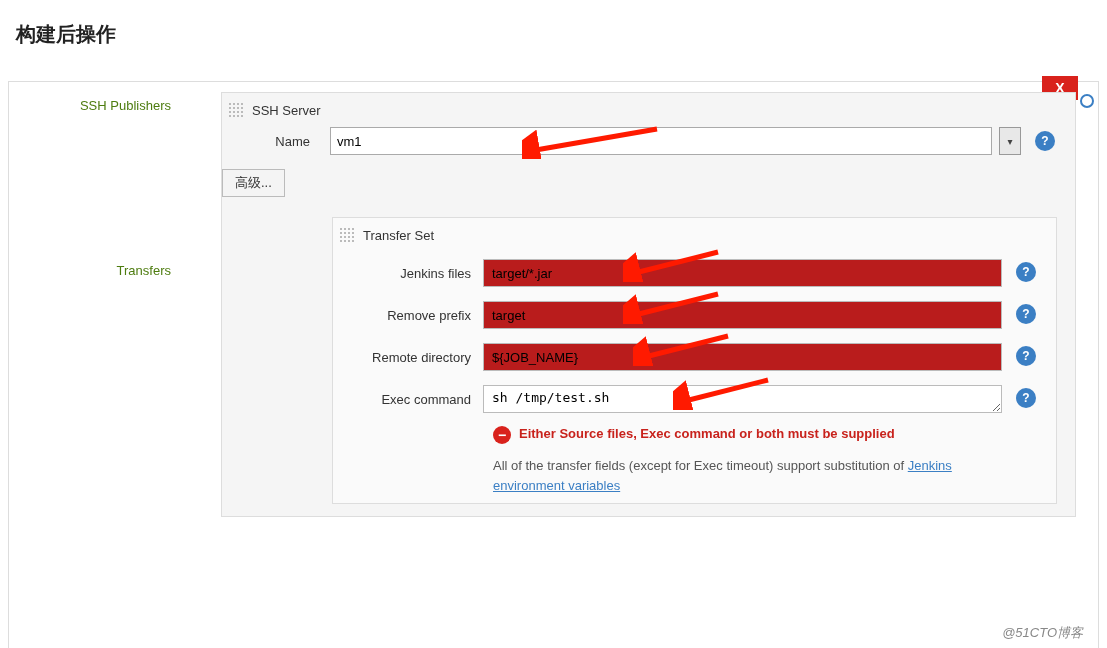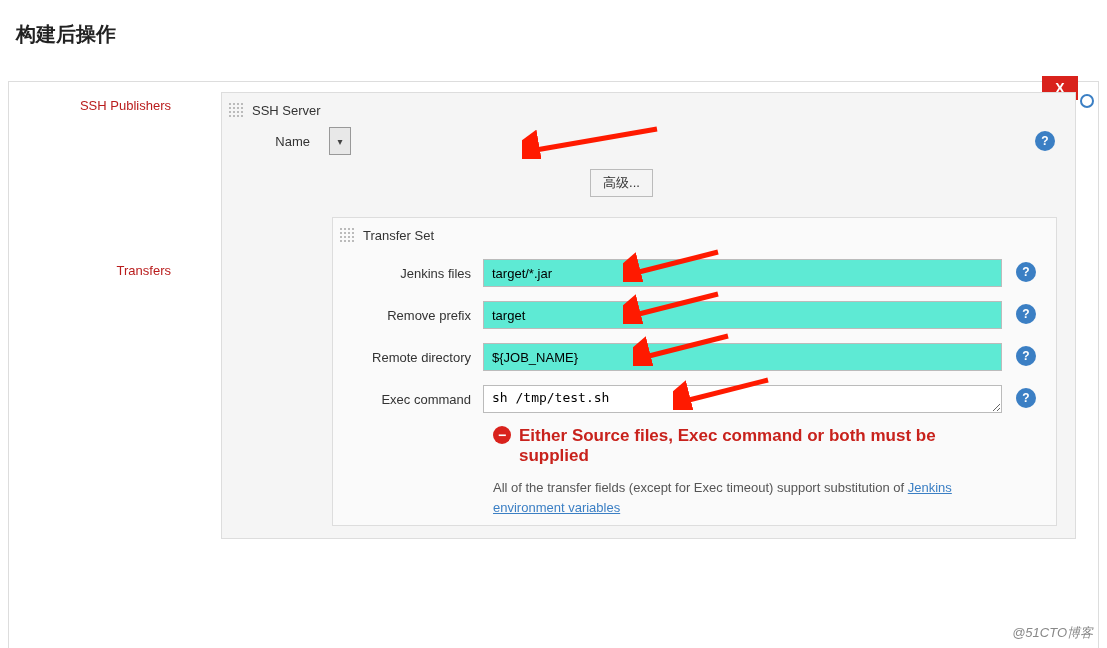--- a/index.html
+++ b/index.html
@@ -4,50 +4,50 @@
 <style>
   * { box-sizing: border-box; margin: 0; padding: 0; }
   html, body { width: 1107px; height: 648px; font-family: Arial, Helvetica, sans-serif; font-size: 13px; color: #333; background: #fff; overflow: hidden; }
   .page-title { font-size: 20px; font-weight: bold; padding: 21px 16px; color: #222; }
   .content-area { position: relative; margin: 12px 8px 0 8px; border: 1px solid #ddd; background: #fff; height: 580px; }
   .close-x { position: absolute; top: -6px; right: 20px; width: 36px; height: 24px; background: #d9221c; color: #fff; display: flex; align-items: center; justify-content: center; font-weight: bold; cursor: pointer; font-size: 14px; }
   .section-header { display: flex; align-items: center; height: 36px; padding-left: 8px; border-bottom: 1px solid #eee; }
   .drag-handle { width: 16px; height: 16px; margin-right: 8px; background-image: radial-gradient(circle, #bbb 1px, transparent 1px); background-size: 4px 4px; }
   .section-title { font-weight: bold; color: #222; }
   .body-row { display: flex; height: calc(100% - 36px); }
-  .left-col { width: 170px; padding: 16px 8px; text-align: right; color: #b91c1c; }
+  .left-col { width: 170px; padding: 16px 8px; text-align: right; color: #4d7c0f; }
   .right-col { flex: 1; padding: 10px 22px 10px 10px; position: relative; }
   .server-panel { border: 1px solid #ddd; background: #f5f5f5; padding-bottom: 12px; margin-left: 32px; }
   .server-heading { display: flex; align-items: center; height: 34px; padding-left: 6px; }
   .label { color: #333; }
   .name-row { display: flex; align-items: center; padding-right: 54px; position: relative; gap: 8px; }
   .name-label { width: 100px; text-align: right; padding-right: 12px; }
   .name-select { flex: 1; height: 28px; border: 1px solid #aaa; background: #fff; padding: 0 6px; font-size: 13px; }
   .dd-arrow { width: 22px; height: 28px; border: 1px solid #999; background: #e8e8e8; display: flex; align-items: center; justify-content: center; font-size: 10px; color: #444; margin-left: -1px; cursor: pointer; }
   .help { position: absolute; right: 20px; width: 20px; height: 20px; border-radius: 50%; background: #3b7fc4; color: #fff; display:flex; align-items:center; justify-content:center; font-weight:bold; font-size:12px; cursor:pointer; }
-  .adv-row { display: flex; justify-content: center; padding: 14px 54px 0 0; }
+  .adv-row { display: flex; justify-content: flex-start; padding: 14px 54px 0 0; }
   .adv-btn { height: 28px; padding: 0 12px; border: 1px solid #bbb; background: #f4f4f4; cursor: pointer; font-size: 13px; color: #333; }
   .transfers-label { margin-top: 52px; }
   .transfer-section { margin-top: 20px; padding: 0 18px 0 110px; }
   .transfer-panel { border: 1px solid #ddd; background: #fafafa; }
   .transfer-heading { display: flex; align-items: center; height: 34px; padding-left: 6px; }
   .field-row { display: flex; align-items: center; position: relative; padding: 7px 54px 7px 0; min-height: 42px; }
   .field-label { width: 150px; text-align: right; padding-right: 12px; color: #333; }
-  .field-input { flex: 1; height: 28px; border: 1px solid #bbb; background: #5eead4; padding: 0 8px; font-size: 13px; }
+  .field-input { flex: 1; height: 28px; border: 1px solid #bbb; background: #b91c1c; padding: 0 8px; font-size: 13px; }
   .field-textarea { flex: 1; height: 28px; border: 1px solid #bbb; background: #fff; padding: 4px 8px; font-size: 13px; resize: both; }
   .field-row .help { right: 20px; top: 10px; }
   .error-row { display: flex; align-items: flex-start; padding: 6px 54px 8px 160px; }
   .error-ic { width: 18px; height: 18px; border-radius: 50%; background: #d9221c; color: #fff; display:flex; align-items:center; justify-content:center; font-weight:bold; font-size:14px; margin-right: 8px; flex-shrink:0; line-height:1; }
-  .error-txt { color: #c8221c; font-weight: bold; font-size: 17px; }
+  .error-txt { color: #c8221c; font-weight: bold; font-size: 13px; }
   .hint-row { padding: 4px 54px 8px 160px; color: #555; font-size: 13px; line-height: 1.5; }
   .hint-link { color: #3b7fc4; text-decoration: underline; cursor: pointer; }
   
   .arrow { position: absolute; pointer-events: none; }
   .arrow svg { display:block; }
-  .watermark { position: absolute; right: 14px; bottom: 6px; color: #888; font-size: 13px; font-style: italic; }
+  .watermark { position: absolute; right: 24px; bottom: 6px; color: #888; font-size: 13px; font-style: italic; }
   .help-circle { position: absolute; top: 12px; right: 4px; width: 14px; height: 14px; border-radius: 50%; border: 2px solid #3b7fc4; }
 </style>
 </head>
 <body>
 
 <div class="page-title">构建后操作</div>
 
 <div class="content-area">
   <div class="close-x">X</div>
   <div class="help-circle"></div>
@@ -61,20 +61,21 @@
 
     <div class="right-col">
       <div class="server-panel">
         <div class="server-heading">
           <div class="drag-handle"></div>
           <span class="label">SSH Server</span>
         </div>
 
         <div class="name-row">
           <div class="name-label">Name</div>
+          <input class="name-select" value="vm1" style="">
           <div class="dd-arrow">▾</div>
           <div class="help">?</div>
 
           <div class="arrow" style="left:300px; top:-2px;">
             <svg width="140" height="34">
                 <defs>
                   <marker id="ah1" markerWidth="8" markerHeight="8" refX="2" refY="4" orient="auto">
                     <polygon points="0 0, 8 4, 0 8" fill="#ff1a00"></polygon>
                   </marker>
                 </defs>

